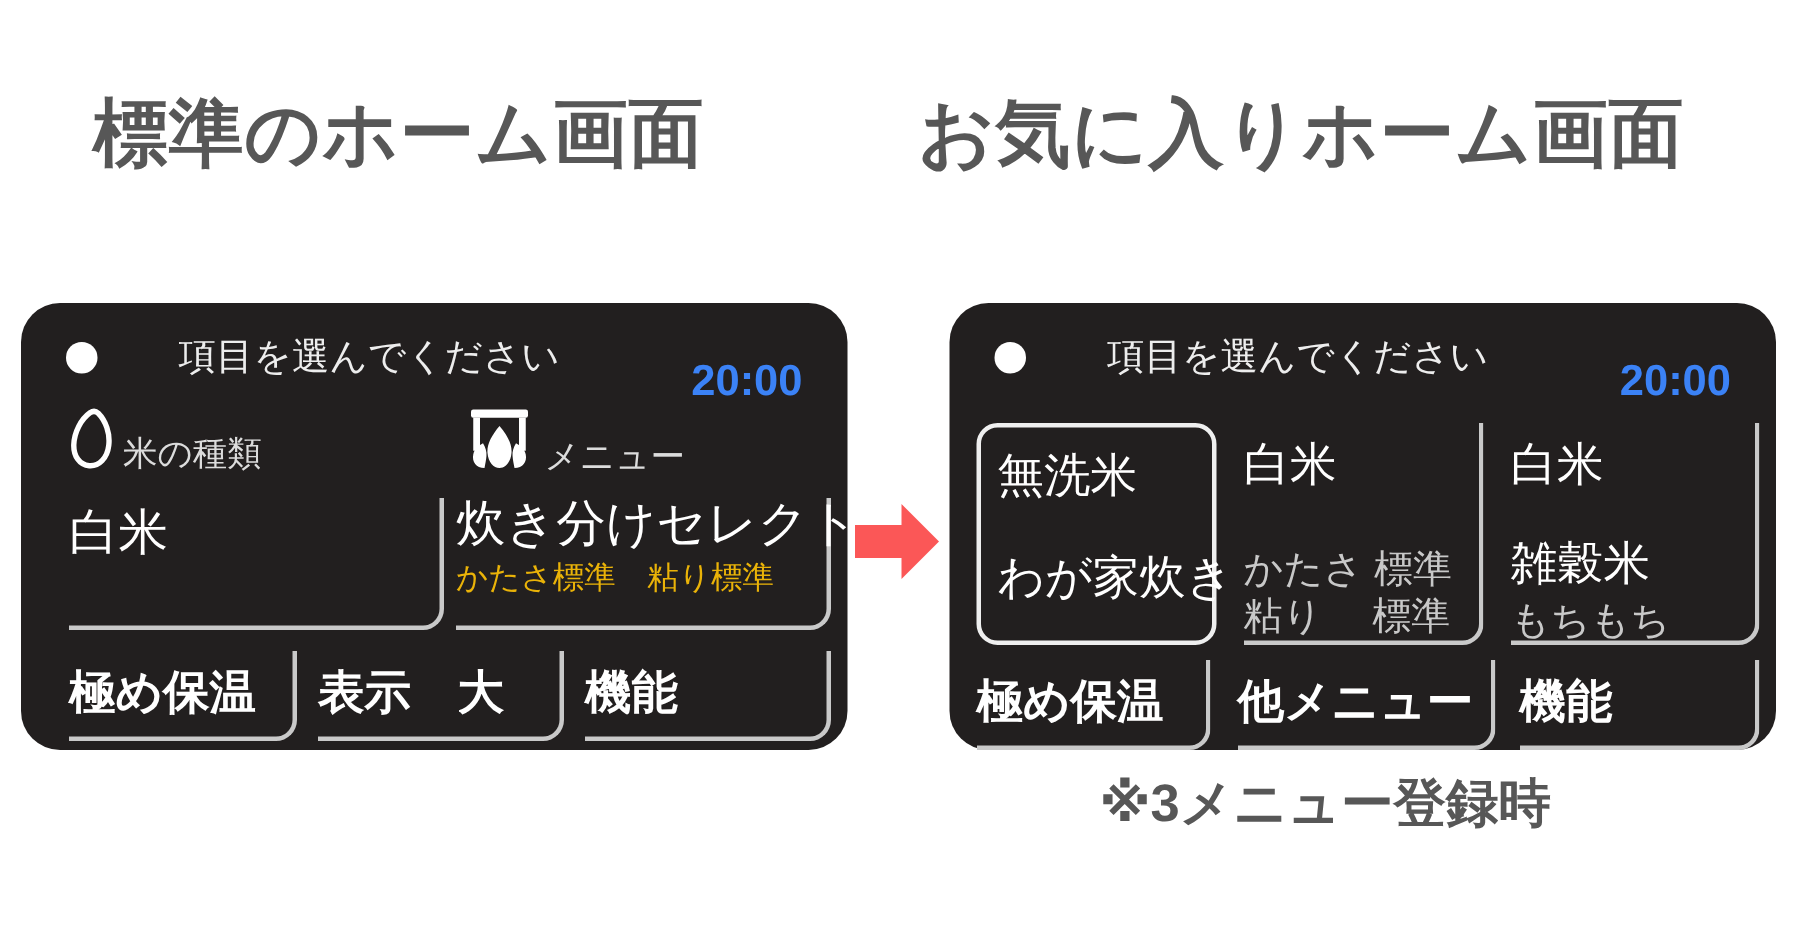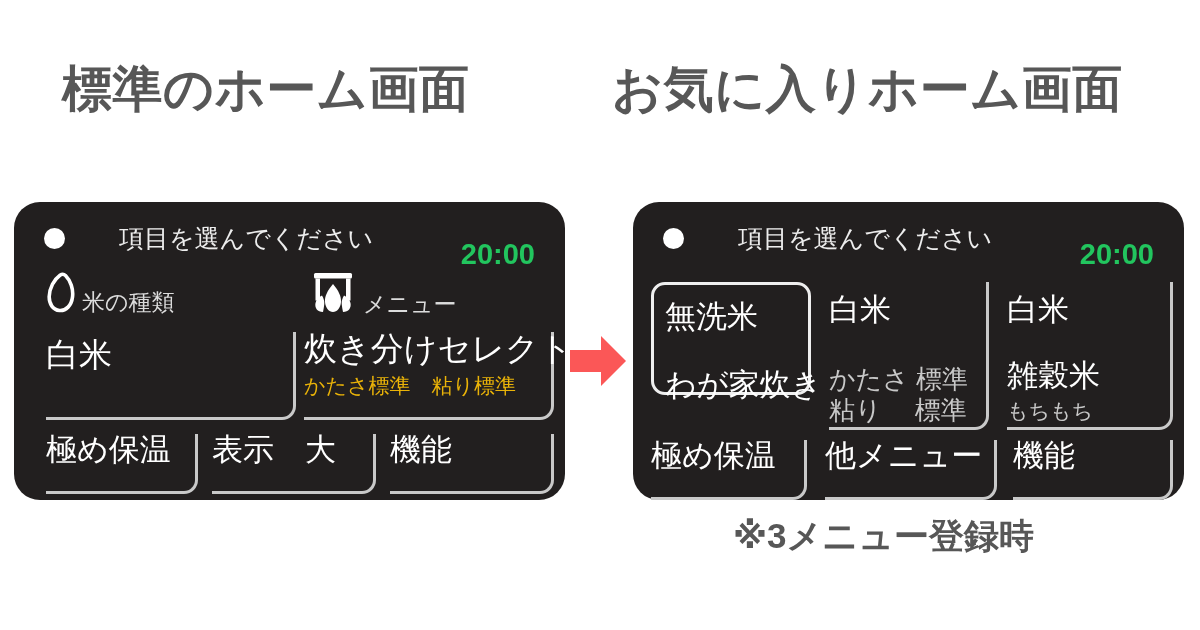--- a/index.html
+++ b/index.html
@@ -45,21 +45,21 @@
   .status-dot{
     width:21px;height:21px;border-radius:50%;
     background:#ffffff;margin-left:30px;flex:0 0 auto;
   }
   .status-text{
     color:#EDEDED;font-size:25px;margin-left:13px;
     white-space:nowrap;line-height:1;
   }
   .status-clock{
     margin-left:auto;margin-right:30px;
-    color:#22c55e;font-size:29px;font-weight:700;
+    color:#3b82f6;font-size:29px;font-weight:700;
     letter-spacing:0px;line-height:1;margin-top:32px;
   }
 
   
   .icon-row{position:absolute;top:70px;left:0;width:100%;height:48px;}
   .icon-group{position:absolute;display:flex;align-items:flex-end;}
   #icon-group-rice{left:32px;top:0;}
   #icon-group-menu{left:295px;top:-4px;}
   .icon-glyph{flex:0 0 auto;display:block;}
   .icon-caption{
@@ -87,48 +87,48 @@
   #field-select{left:290px;top:130px;width:250px;height:88px;}
   #field-select .lfield-main{left:0;top:0px;font-size:33px;}
   #field-select .lfield-sub{left:0;top:42px;font-size:21px;}
 
   
   .btm-field{height:60px;}
   #field-keep{left:32px;top:232px;width:152px;}
   #field-disp{left:198px;top:232px;width:164px;}
   #field-func{left:376px;top:232px;width:164px;}
   .btm-label{
-    position:absolute;left:0;top:0;
-    color:#FFFFFF;font-size:31px;white-space:nowrap;line-height:1;
+    position:absolute;left:0;top:12px;
+    color:#FFFFFF;font-size:31px;white-space:nowrap;line-height:1;font-weight:bold;
   }
 
   
   .card-selected{
     position:absolute;box-sizing:border-box;
     border:3px solid #EFEFEF;border-radius:14px;
   }
   .card-main{
     position:absolute;color:#FFFFFF;white-space:nowrap;line-height:1;
   }
   .card-sub{
     position:absolute;color:#C8C8C8;white-space:nowrap;line-height:1.2;
   }
 
-  #card-1{left:18px;top:80px;width:160px;height:113px;}
+  #card-1{left:18px;top:80px;width:160px;height:148px;}
   #card-1 .card-main.m1{left:11px;top:16px;font-size:31px;}
   #card-1 .card-main.m2{left:11px;top:84px;font-size:31px;}
 
   #card-2{left:196px;top:80px;width:160px;height:148px;}
   #card-2 .card-main.m1{left:0;top:12px;font-size:31px;}
   #card-2 .card-sub{left:0;top:82px;font-size:26px;}
 
   #card-3{left:374px;top:80px;width:166px;height:148px;}
   #card-3 .card-main.m1{left:0;top:12px;font-size:31px;}
   #card-3 .card-main.m2{left:0;top:78px;font-size:31px;}
-  #card-3 .card-sub{left:0;top:116px;font-size:21px;}
+  #card-3 .card-sub{left:0;top:116px;font-size:26px;}
 
   
   #fav-keep{left:18px;top:238px;width:156px;}
   #fav-other{left:192px;top:238px;width:172px;}
   #fav-func{left:380px;top:238px;width:160px;}
 
   
   #transition-arrow{
     position:absolute;left:568px;top:333px;width:60px;height:56px;
   }

